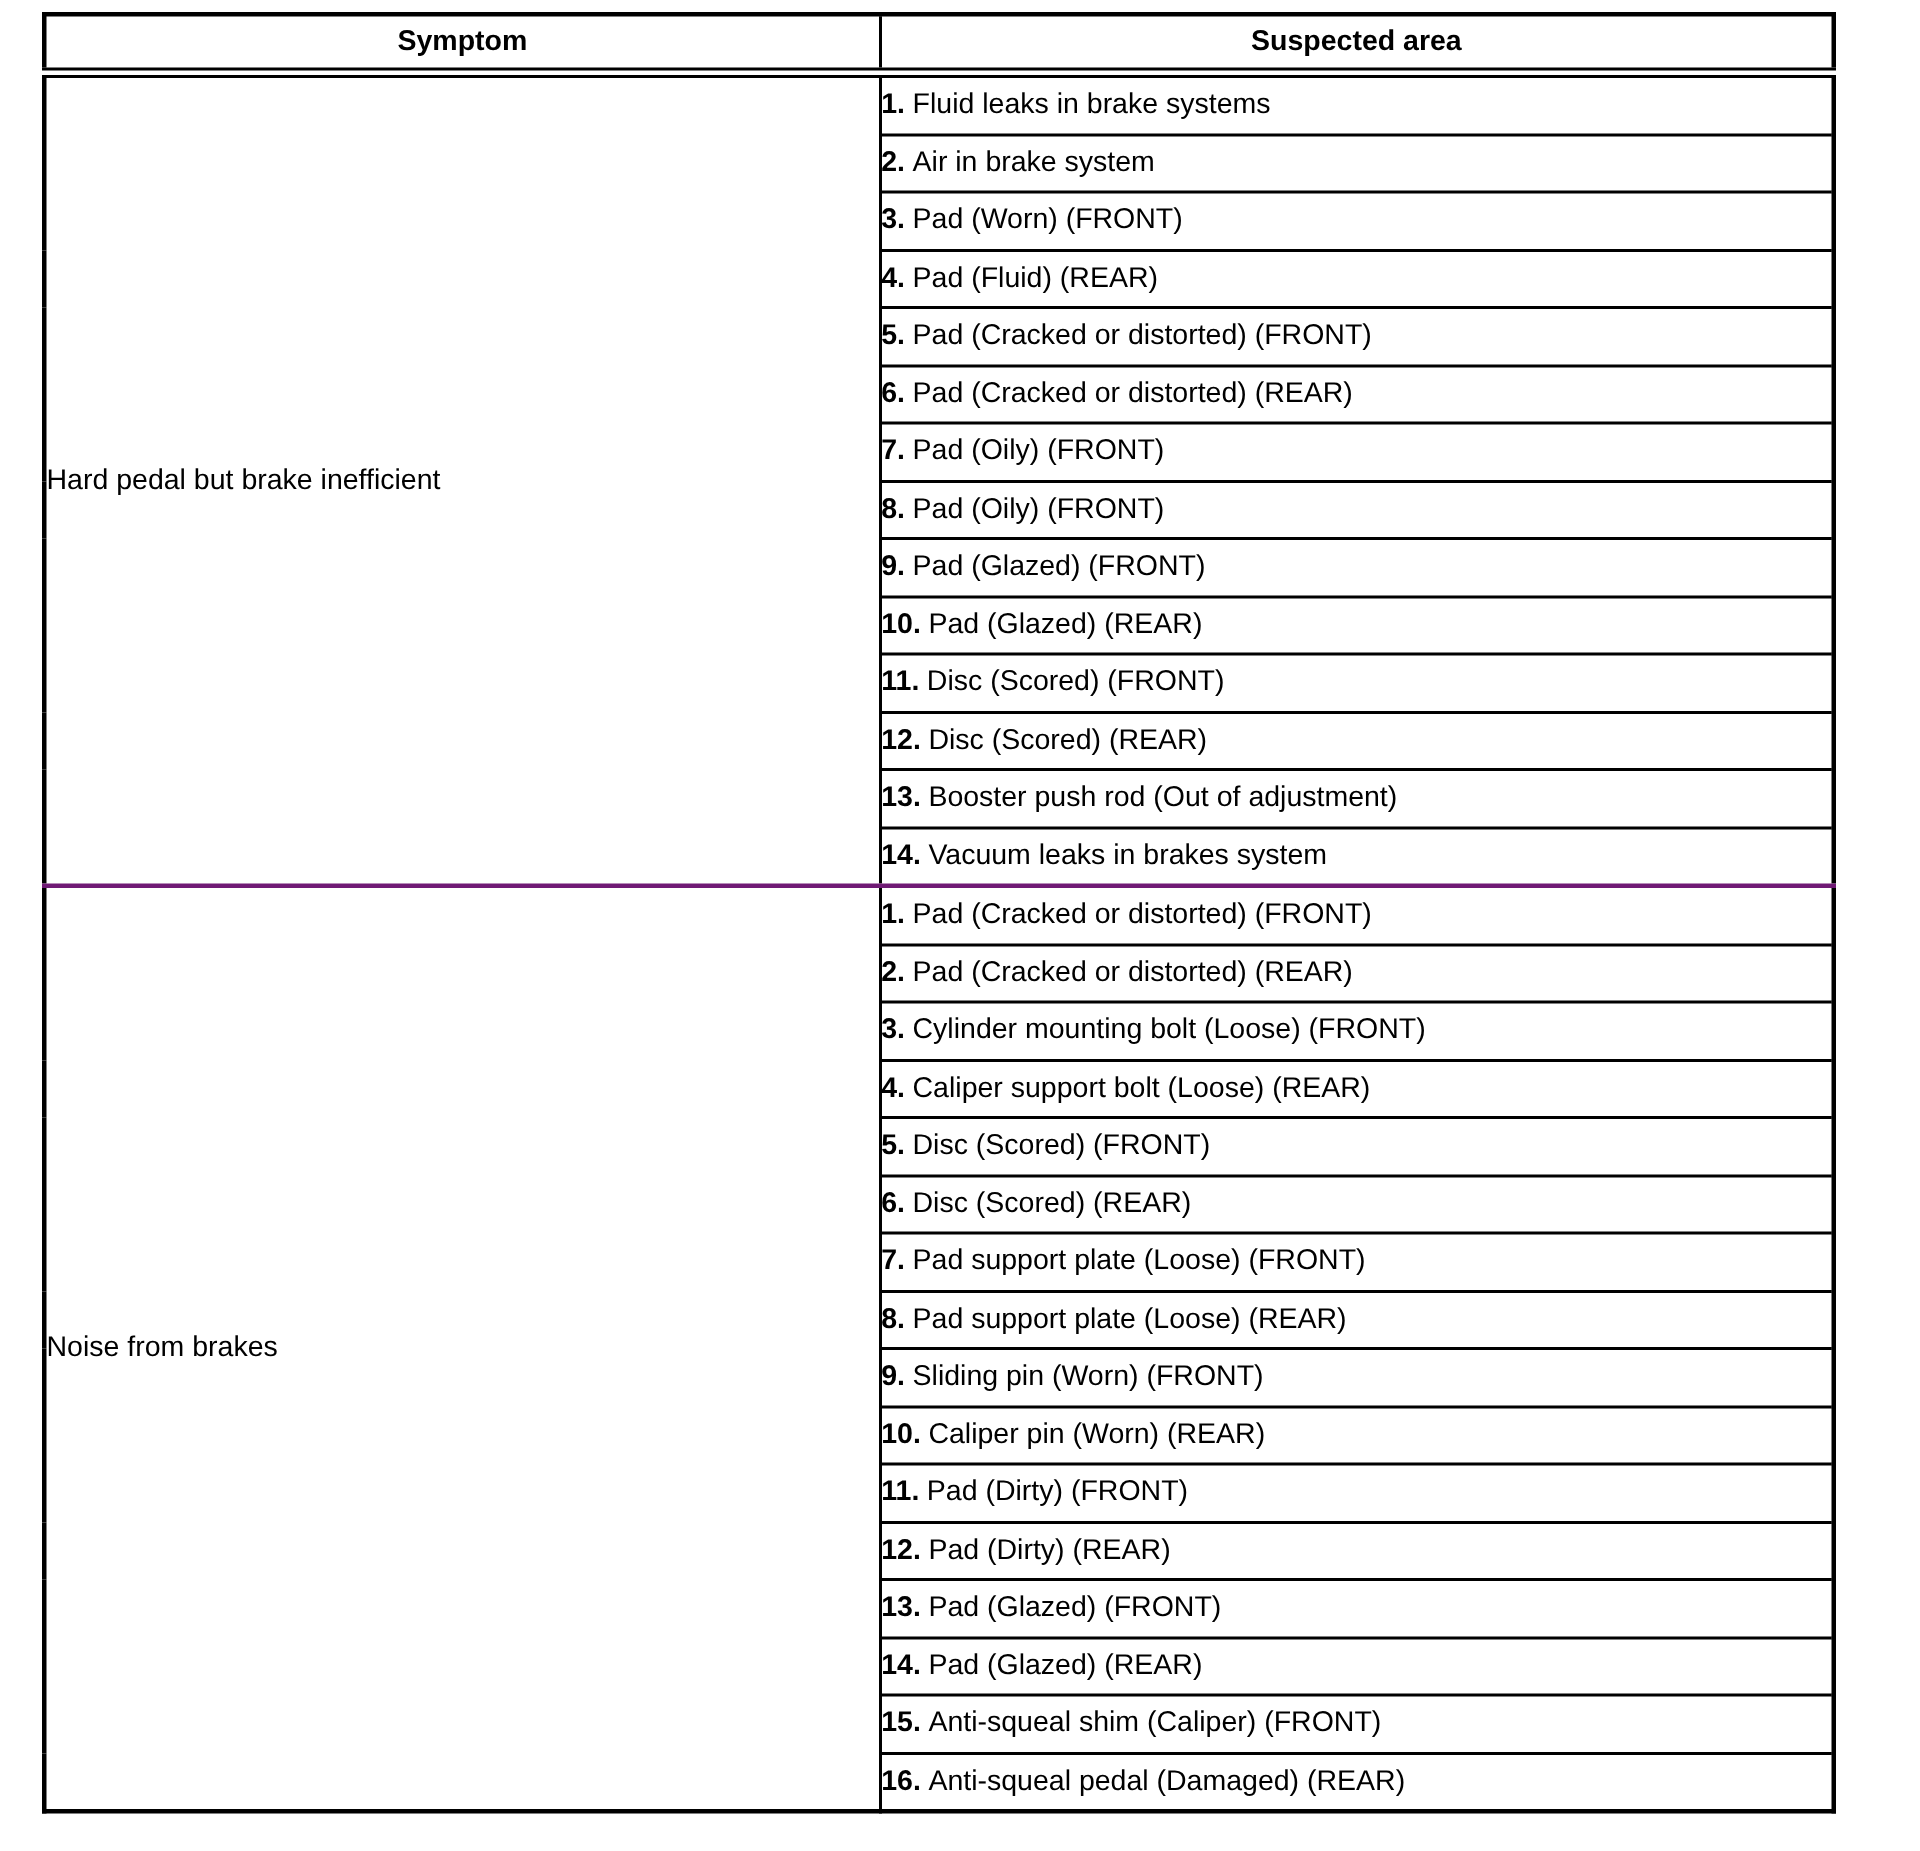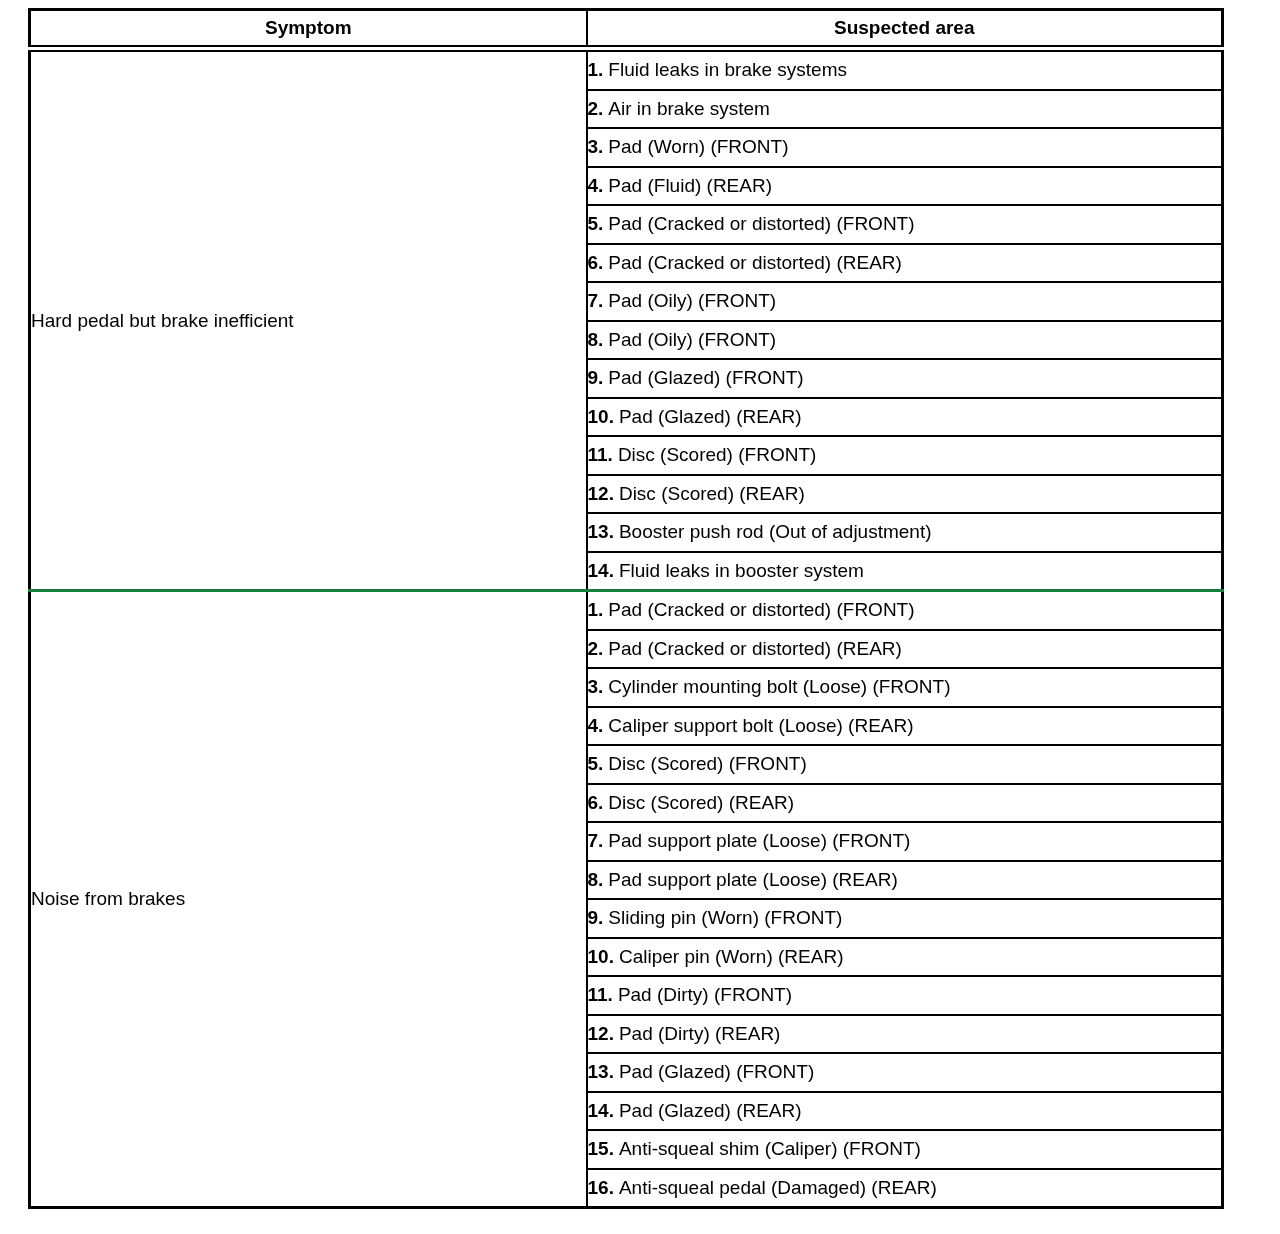--- a/index.html
+++ b/index.html
@@ -53,21 +53,21 @@
     overflow: hidden;
   }
   td.symptom {
     border-right: 3px solid #000000;
     padding-left: 11px;
   }
   td.area {
     padding-left: 10px;
   }
   tr.sec-start td {
-    border-top: 3px solid #15803d;
+    border-top: 3px solid #701a75;
   }
   .num {
     font-weight: bold;
     margin-right: 5px;
   }
 </style>
 </head>
 <body>
 
 <div class="page">
@@ -118,21 +118,21 @@
         <tr>
           <td class="area"><span class="num">11.</span><span>Disc (Scored) (FRONT)</span></td>
         </tr>
         <tr>
           <td class="area"><span class="num">12.</span><span>Disc (Scored) (REAR)</span></td>
         </tr>
         <tr>
           <td class="area"><span class="num">13.</span><span>Booster push rod (Out of adjustment)</span></td>
         </tr>
         <tr>
-          <td class="area"><span class="num">14.</span><span>Fluid leaks in booster system</span></td>
+          <td class="area"><span class="num">14.</span><span>Vacuum leaks in brakes system</span></td>
         </tr>
 
         <tr class="sec-start">
           <td class="symptom" rowspan="16">Noise from brakes</td>
           <td class="area"><span class="num">1.</span><span>Pad (Cracked or distorted) (FRONT)</span></td>
         </tr>
         <tr>
           <td class="area"><span class="num">2.</span><span>Pad (Cracked or distorted) (REAR)</span></td>
         </tr>
         <tr>

